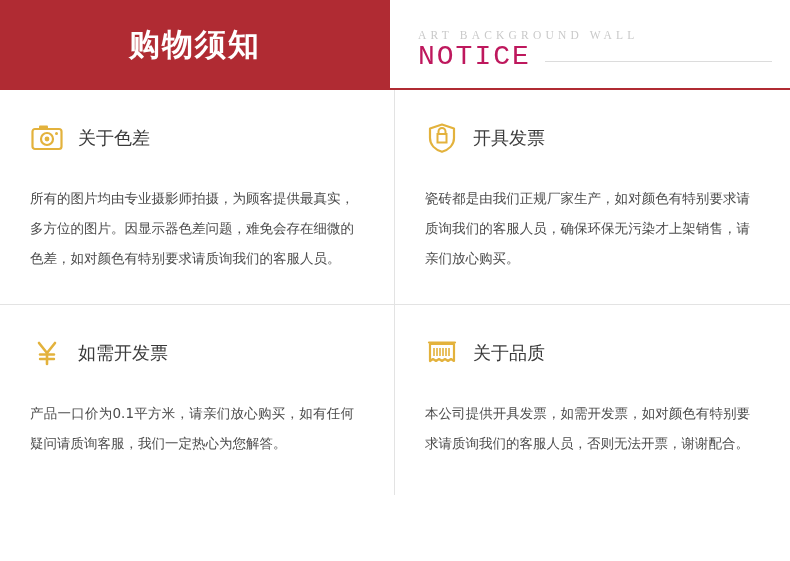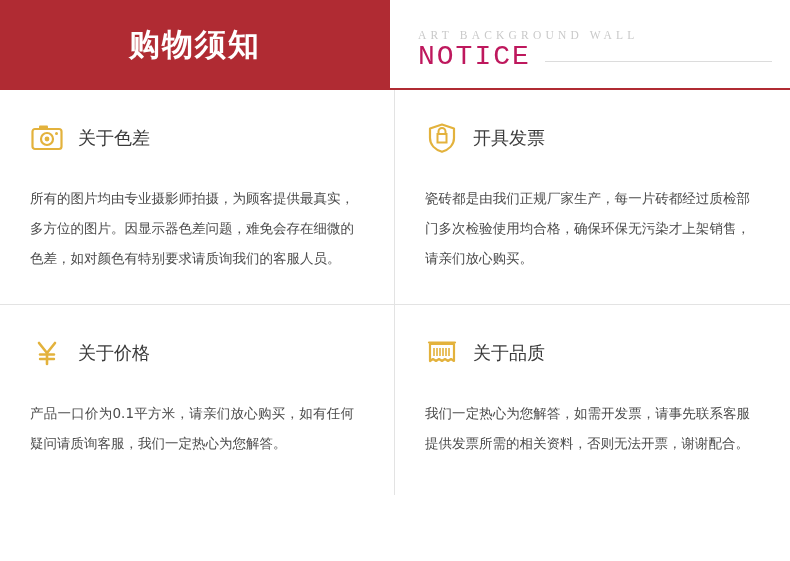--- a/index.html
+++ b/index.html
@@ -179,46 +179,46 @@
       <div class="cell-head">
         <div class="cell-icon">
           <svg width="34" height="34" viewBox="0 0 34 34" aria-hidden="true">
             <path d="M17 3.5 L29 7.5 V17 C29 24 23.5 28.8 17 30.8 C10.5 28.8 5 24 5 17 V7.5 Z" fill="none" stroke="#e3b23c" stroke-width="2.2" stroke-linejoin="round"></path>
             <rect x="12.5" y="13" width="9" height="8.5" fill="none" stroke="#e3b23c" stroke-width="2"></rect>
             <path d="M13.5 13 V10.5 A3.5 3.5 0 0 1 20.5 10.5 V13" fill="none" stroke="#e3b23c" stroke-width="2"></path>
           </svg>
         </div>
         <div class="cell-title">开具发票</div>
       </div>
-      <div class="cell-body">瓷砖都是由我们正规厂家生产，每一片砖都经过质检部门多次检验使用均合格，确保环保无污染才上架销售，请亲们放心购买。</div>
+      <div class="cell-body">瓷砖都是由我们正规厂家生产，如对颜色有特别要求请质询我们的客服人员，确保环保无污染才上架销售，请亲们放心购买。</div>
     </div>
 
     <div class="cell left">
       <div class="cell-head">
         <div class="cell-icon">
           <svg width="34" height="34" viewBox="0 0 34 34" aria-hidden="true">
             <path d="M9 7 L17 17 L25 7" fill="none" stroke="#e3b23c" stroke-width="2.6" stroke-linecap="round"></path>
             <path d="M17 17 V28" fill="none" stroke="#e3b23c" stroke-width="2.6" stroke-linecap="round"></path>
             <path d="M10 18.5 H24" fill="none" stroke="#e3b23c" stroke-width="2.4" stroke-linecap="round"></path>
             <path d="M10 23 H24" fill="none" stroke="#e3b23c" stroke-width="2.4" stroke-linecap="round"></path>
           </svg>
         </div>
-        <div class="cell-title">关于价格</div>
+        <div class="cell-title">如需开发票</div>
       </div>
       <div class="cell-body">产品一口价为0.1平方米，请亲们放心购买，如有任何疑问请质询客服，我们一定热心为您解答。</div>
     </div>
 
     <div class="cell">
       <div class="cell-head">
         <div class="cell-icon">
           <svg width="34" height="34" viewBox="0 0 34 34" aria-hidden="true">
             <path d="M5 8 H29 V25 L26 23 L23 25 L20 23 L17 25 L14 23 L11 25 L8 23 L5 25 Z" fill="none" stroke="#e3b23c" stroke-width="2.2" stroke-linejoin="round"></path>
             <path d="M9 12 V20 M12 12 V20 M15 12 V20 M18 12 V20 M21 12 V20 M24 12 V20" stroke="#e3b23c" stroke-width="1.6"></path>
             <path d="M4 6.5 H30" stroke="#e3b23c" stroke-width="2.2" stroke-linecap="round"></path>
           </svg>
         </div>
         <div class="cell-title">关于品质</div>
       </div>
-      <div class="cell-body">我们一定热心为您解答，如需开发票，请事先联系客服提供发票所需的相关资料，否则无法开票，谢谢配合。</div>
+      <div class="cell-body">本公司提供开具发票，如需开发票，如对颜色有特别要求请质询我们的客服人员，否则无法开票，谢谢配合。</div>
     </div>
 
   </div>
 </div>
 
 </body></html>

